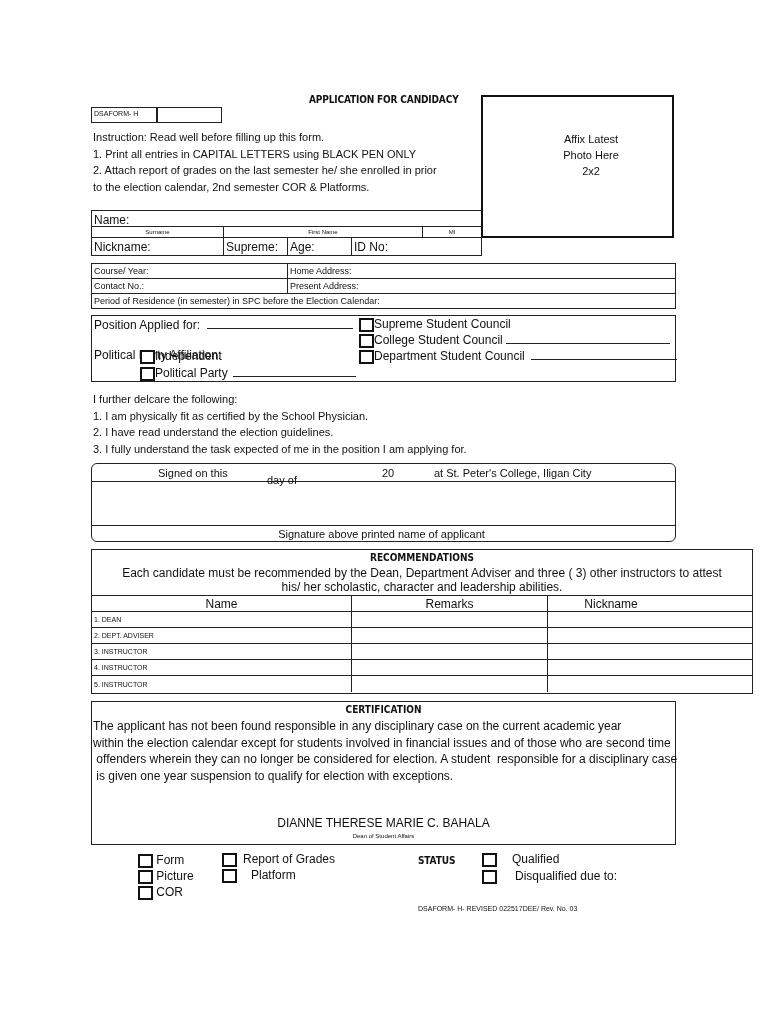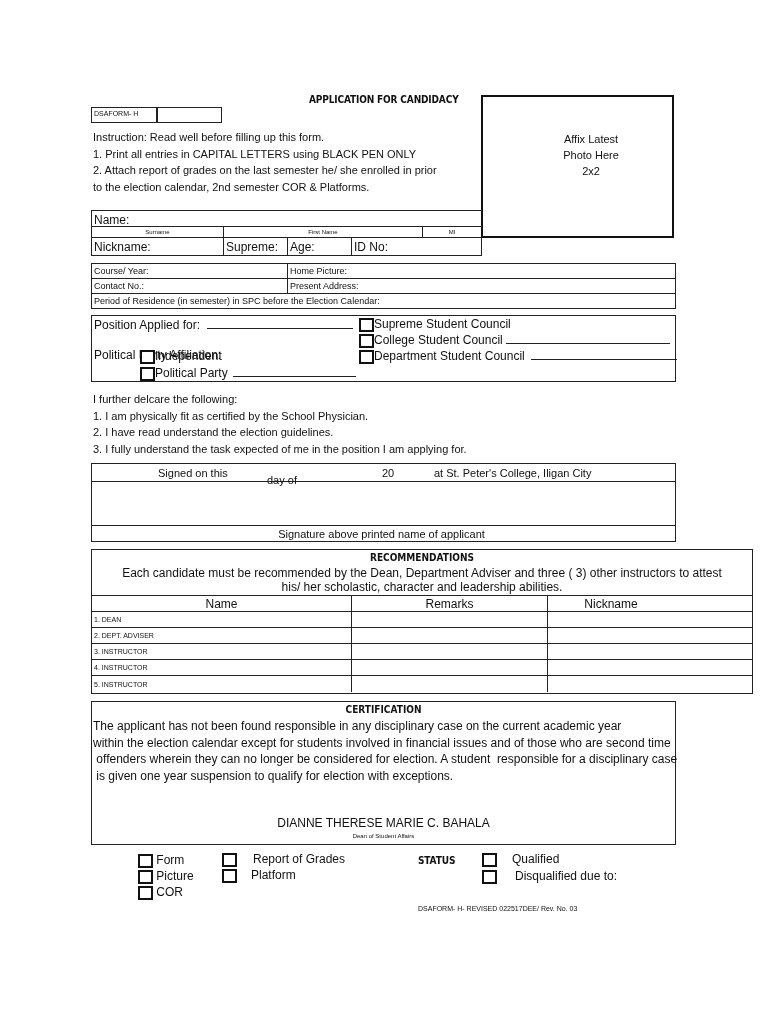--- a/index.html
+++ b/index.html
@@ -77,21 +77,21 @@
       </div>
   </div>
 </div>
 
 <div class="abs box" style="left:91px; top:263px; width:585px; height:46px;">
   <div class="row" style="top:0; height:15px;">
     <div class="cell t9" style="left:0; width:196px;">
         <span>Course/ Year:</span>
       </div>
     <div class="cell t9" style="left:196px; width:385px; border-right:none;">
-        <span>Home Picture:</span>
+        <span>Home Address:</span>
       </div>
   </div>
   <div class="row" style="top:15px; height:15px;">
     <div class="cell t9" style="left:0; width:196px;">
         <span>Contact No.:</span>
       </div>
     <div class="cell t9" style="left:196px; width:385px; border-right:none;">
         <span>Present Address:</span>
       </div>
   </div>
@@ -124,21 +124,21 @@
   </div>
 </div>
 
 <div class="abs t11" style="left:93px; top:391px; width:580px; line-height:16.5px;">
   <div>I further delcare the following:</div>
   <div>1. I am physically fit as certified by the School Physician.</div>
   <div>2. I have read understand the election guidelines.</div>
   <div>3. I fully understand the task expected of me in the position I am applying for.</div>
 </div>
 
-<div class="abs box" style="left:91px; top:463px; width:585px; height:79px;">
+<div class="abs box" style="left:91px; top:463px; width:585px; height:79px;border-radius:6px;">
   <div class="row t11" style="top:0; height:18px;">
     <span class="abs" style="left:66px; top:1px;">Signed on this</span>
     <span class="abs" style="left:175px; top:8px;">day of</span>
     <span class="abs" style="left:290px; top:1px;">20</span>
     <span class="abs" style="left:342px; top:1px;">at  St. Peter's College, Iligan City</span>
   </div>
   <div class="row" style="top:18px; height:44px;"></div>
   <div class="abs t11" style="left:0; right:4px; top:62px; text-align:center;">Signature above printed name of applicant</div>
 </div>
 
@@ -213,21 +213,21 @@
 <div class="abs t10 nowrap" style="left:138px; top:853px;">
   <span class="chk"></span> <span>Form</span>
 </div>
 <div class="abs t10 nowrap" style="left:138px; top:869px;">
   <span class="chk"></span> <span>Picture</span>
 </div>
 <div class="abs t10 nowrap" style="left:138px; top:885px;">
   <span class="chk"></span> <span>COR</span>
 </div>
 <div class="abs t10 nowrap" style="left:222px; top:852px;">
-  <span class="chk"></span><span style="margin-left:16px;">Report of Grades</span>
+  <span class="chk"></span><span style="margin-left:6px;">Report of Grades</span>
 </div>
 <div class="abs t10 nowrap" style="left:222px; top:868px;">
   <span class="chk"></span><span style="margin-left:14px;">Platform</span>
 </div>
 <div class="abs title" style="left:418px; top:854px;">STATUS</div>
 <div class="abs t10 nowrap" style="left:482px; top:852px;">
   <span class="chk"></span><span style="margin-left:15px;">Qualified</span>
 </div>
 <div class="abs t10 nowrap" style="left:482px; top:869px;">
   <span class="chk"></span><span style="margin-left:18px;">Disqualified due to:</span>

